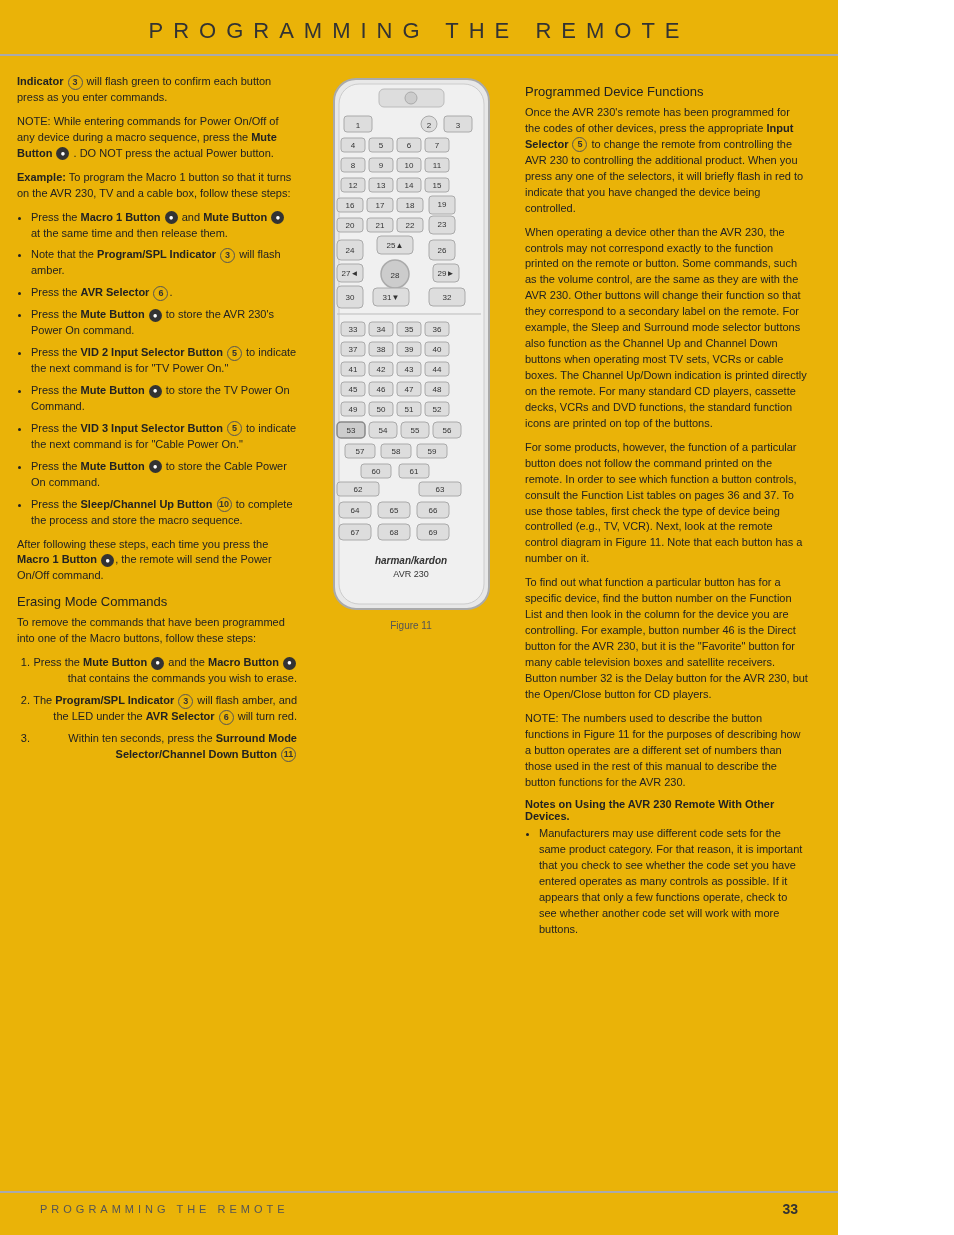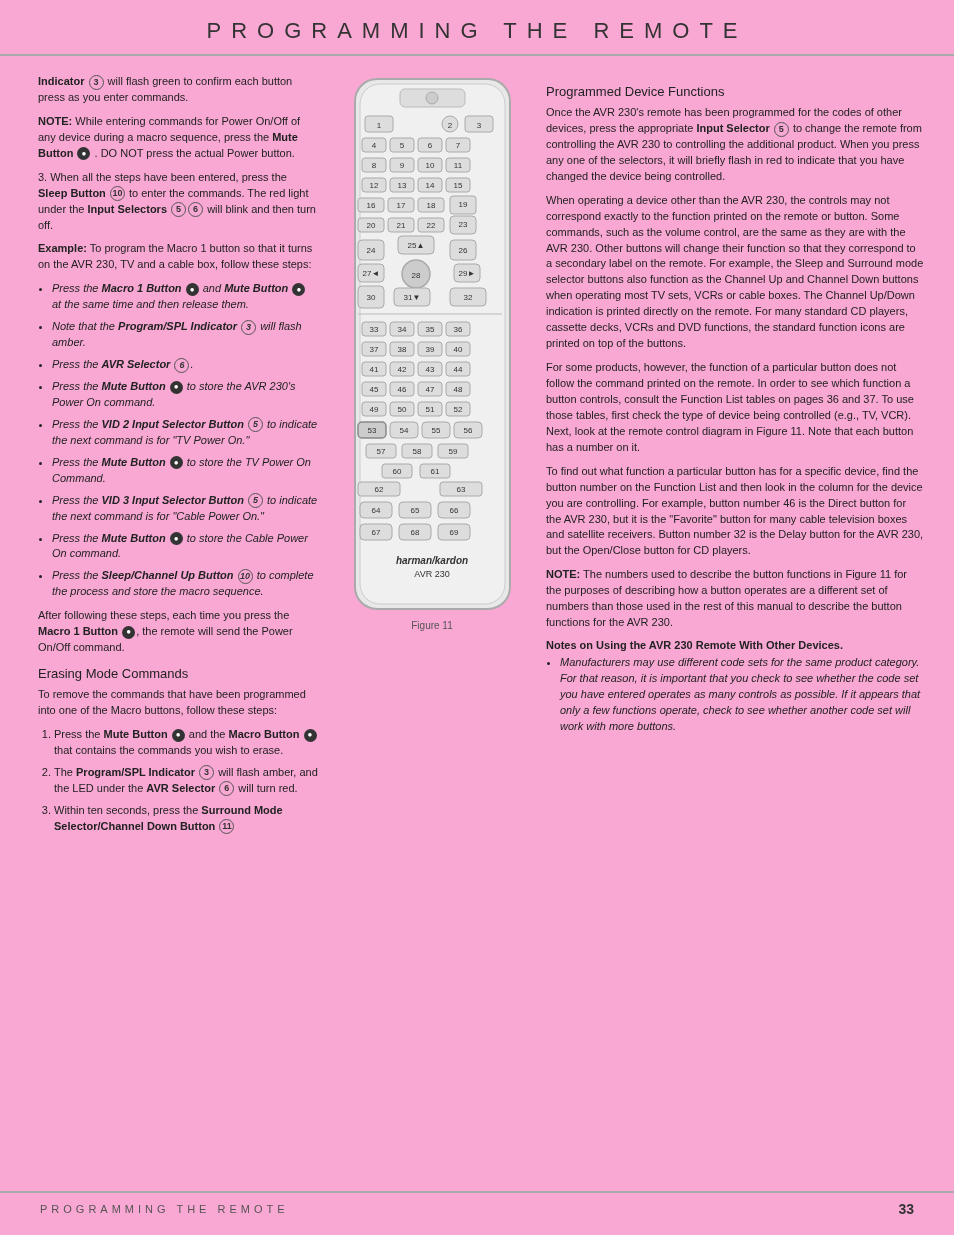--- a/index.html
+++ b/index.html
@@ -6,44 +6,44 @@
     body {
       background: #fff;
       font-family: Arial, Helvetica, sans-serif;
       font-size: 11px;
       color: #222;
       width: 954px;
       min-height: 1235px;
       position: relative;
     }
     .page {
-      width: 954px;
+      width: 838px;
       min-height: 1235px;
-      background: #f9a8d4;
+      background: #eab308;
       padding: 0;
       position: relative;
     }
     
     .page-header {
       border-bottom: 2px solid #aaa;
       padding: 18px 40px 10px 40px;
       text-align: center;
     }
     .page-title {
       font-size: 22px;
       letter-spacing: 10px;
       font-weight: 300;
       color: #333;
       text-transform: uppercase;
     }
     
     .content-area {
       display: flex;
       flex-direction: row;
-      padding: 18px 30px 10px 38px;
+      padding: 18px 30px 10px 17px;
       gap: 14px;
     }
     
     .left-col {
       width: 280px;
       flex-shrink: 0;
     }
     
     .center-col {
       width: 200px;
@@ -52,24 +52,24 @@
       flex-direction: column;
       align-items: center;
     }
     
     .right-col {
       flex: 1;
       min-width: 0;
     }
     
     .bold { font-weight: bold; }
-    .note-label { font-weight: bold; }
+    .note-label { font-weight: normal; }
     p { margin-bottom: 8px; line-height: 1.45; }
     ul { margin: 0 0 8px 0; padding-left: 14px; }
-    ul li { margin-bottom: 6px; line-height: 1.45; font-style: italic; }
+    ul li { margin-bottom: 6px; line-height: 1.45; }
     .section-heading {
       font-size: 13px;
       font-weight: normal;
       margin-bottom: 6px;
       margin-top: 10px;
     }
     .sub-heading {
       font-weight: bold;
       margin-bottom: 4px;
       margin-top: 8px;
@@ -138,21 +138,21 @@
       font-size: 14px;
       font-weight: bold;
       color: #333;
     }
 
     
     .remote-svg {
       width: 185px;
     }
 
-    ol.steps { padding-left: 16px; margin-bottom: 8px; }
+    ol.steps { padding-left: 16px; margin-bottom: 8px; text-align: right; }
     ol.steps li { margin-bottom: 6px; line-height: 1.45; }
   </style>
 </head>
 <body>
 
 <div class="page">
 
   <div class="page-header">
     <span class="page-title">PROGRAMMING  THE  REMOTE</span>
   </div>
@@ -166,27 +166,20 @@
         <span> will flash green to confirm each button press as you enter commands.</span>
       </p>
 
       <p>
         <span class="bold note-label">NOTE:</span>
         <span> While entering commands for Power On/Off of any device during a macro sequence, press the </span>
         <span class="bold">Mute Button <span class="circle-filled">●</span></span>
         <span>. DO NOT press the actual Power button.</span>
       </p>
 
-      <p>
-        3. When all the steps have been entered, press the
-        <span class="bold">Sleep Button <span class="circle-num">10</span></span>
-        to enter the commands. The red light under the
-        <span class="bold">Input Selectors <span class="circle-num">5</span><span class="circle-num">6</span></span>
-        will blink and then turn off.
-      </p>
 
       <p>
         <span class="bold">Example:</span>
         <span> To program the Macro 1 button so that it turns on the AVR 230, TV and a cable box, follow these steps:</span>
       </p>
 
       <ul>
         <li>Press the <span class="bold">Macro 1 Button <span class="circle-filled">●</span></span> and <span class="bold">Mute Button <span class="circle-filled">●</span></span> at the same time and then release them.</li>
         <li>Note that the <span class="bold">Program/SPL Indicator <span class="circle-num">3</span></span> will flash amber.</li>
         <li>Press the <span class="bold">AVR Selector <span class="circle-num">6</span></span>.</li>

